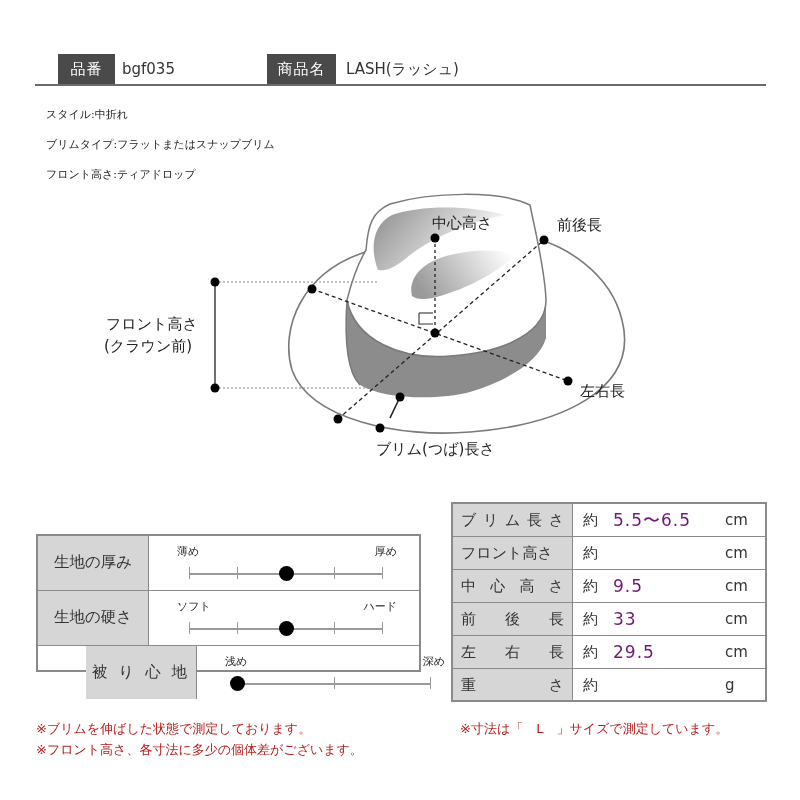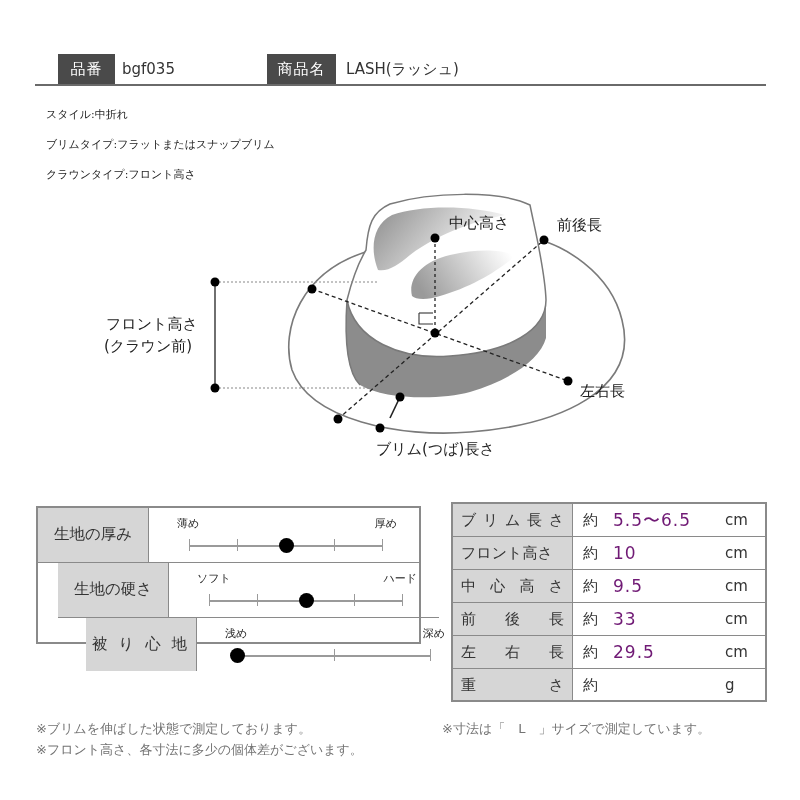--- a/index.html
+++ b/index.html
@@ -16,21 +16,21 @@
     font-size: 15px; line-height: 30px; text-align: center; letter-spacing: 1px;
   }
   .hdr-value { position: absolute; top: 54px; height: 30px; line-height: 30px; font-size: 15px; color: #333; }
 
   .spec-line { position: absolute; left: 46px; font-size: 11px; color: #222; }
 
   
   .dlabel { position: absolute; font-size: 15px; color: #222; white-space: nowrap; }
 
   
-  .ftable { position: absolute; left: 36px; top: 506px; width: 385px; height: 138px; border: 2px solid #8a8a8a; box-sizing: border-box; text-decoration: underline; }
+  .ftable { position: absolute; left: 36px; top: 534px; width: 385px; height: 138px; border: 2px solid #8a8a8a; box-sizing: border-box; text-decoration: underline; }
   .frow { position: absolute; left: 0; width: 381px; height: 55px; border-bottom: 1.5px solid #8a8a8a; box-sizing: border-box; }
   .frow:last-child { border-bottom: none; }
   .fhead {
     position: absolute; left: 0; top: 0; width: 111px; height: 100%;
     background: #d6d6d6; border-right: 1.5px solid #8a8a8a; box-sizing: border-box;
     font-size: 15.5px; line-height: 53px; text-align: center; color: #333;
   }
   .fmin, .fmax { position: absolute; top: 8px; font-size: 11px; color: #222; }
   .fmin { left: 139px; }
   .fmax { right: 22px; }
@@ -46,34 +46,34 @@
     position: absolute; left: 0; top: 0; width: 120px; height: 100%;
     background: #d6d6d6; border-right: 1.5px solid #8a8a8a; box-sizing: border-box;
     font-size: 15px; line-height: 32px; color: #333; padding: 0 8px;
     display: flex; justify-content: space-between;
   }
   .mhead span { display: inline-block; }
   .mapprox { position: absolute; left: 130px; top: 0; line-height: 32px; font-size: 15px; color: #333; }
   .mval { position: absolute; left: 160px; width: 110px; top: 0; line-height: 32px; font-size: 17px; text-align: left; color: #701a75; letter-spacing: 1px; }
   .munit { position: absolute; left: 272px; top: 0; line-height: 32px; font-size: 15px; color: #333; }
 
-  .note { position: absolute; font-size: 13px; color: #737373; white-space: nowrap; }
+  .note { position: absolute; font-size: 13px; color: #b91c1c; white-space: nowrap; }
 </style>
 </head>
 <body>
 
 <div class="hdr-label" style="left:35px;width:57px;margin-left:23px;">品番</div>
 <div class="hdr-value" style="left:122px;">bgf035</div>
 <div class="hdr-label" style="left:267px;width:69px;">商品名</div>
 <div class="hdr-value" style="left:346px;">LASH(ラッシュ)</div>
 <div class="hdr-line"></div>
 
 <div class="spec-line" style="top:107px;">スタイル:中折れ</div>
 <div class="spec-line" style="top:137px;text-align:right;">ブリムタイプ:フラットまたはスナップブリム</div>
-<div class="spec-line" style="top:167px;">クラウンタイプ:フロント高さ</div>
+<div class="spec-line" style="top:167px;">フロント高さ:ティアドロップ</div>
 
 <svg class="abs" style="left:0;top:0;" width="800" height="800">
   <defs>
     <linearGradient id="dentA" x1="0" y1="0" x2="1" y2="0.4">
       <stop offset="0" stop-color="#8c8c8c"></stop>
       <stop offset="0.7" stop-color="#dcdcdc"></stop>
       <stop offset="1" stop-color="#ffffff"></stop>
     </linearGradient>
     <linearGradient id="dentB" x1="0" y1="0.5" x2="1" y2="0.2">
       <stop offset="0" stop-color="#9a9a9a"></stop>
@@ -114,40 +114,40 @@
     <circle cx="435" cy="238" r="4.5"></circle>
     <circle cx="544" cy="240" r="4.5"></circle>
     <circle cx="435" cy="333" r="4.5"></circle>
     <circle cx="568" cy="381" r="4.5"></circle>
     <circle cx="338" cy="419" r="4.5"></circle>
     <circle cx="400" cy="397" r="4.5"></circle>
     <circle cx="380" cy="428" r="4.5"></circle>
   </g>
 </svg>
 
-<div class="dlabel" style="left:449px;top:214px;">中心高さ</div>
+<div class="dlabel" style="left:432px;top:214px;">中心高さ</div>
 <div class="dlabel" style="left:557px;top:216px;">前後長</div>
 <div class="dlabel" style="left:106px;top:315px;">フロント高さ</div>
 <div class="dlabel" style="left:104px;top:337px;">(クラウン前)</div>
 <div class="dlabel" style="left:580px;top:382px;">左右長</div>
 <div class="dlabel" style="left:376px;top:440px;">ブリム(つば)長さ</div>
 
 <div class="ftable">
   <div class="frow" style="top:0;">
     <div class="fhead">生地の厚み</div>
     <div class="fmin">薄め</div>
     <div class="fmax">厚め</div>
     <div class="ftrack" style="left:151px;width:194px;"></div>
     <div class="ftick" style="left:151px;"></div>
     <div class="ftick" style="left:199px;"></div>
     <div class="ftick" style="left:296px;"></div>
     <div class="ftick" style="left:344px;"></div>
     <div class="fdot" style="left:241px;"></div>
   </div>
-  <div class="frow" style="top:55px;margin-left:20px;">
+  <div class="frow" style="top:55px;">
     <div class="fhead">生地の硬さ</div>
     <div class="fmin">ソフト</div>
     <div class="fmax">ハード</div>
     <div class="ftrack" style="left:151px;width:194px;"></div>
     <div class="ftick" style="left:151px;"></div>
     <div class="ftick" style="left:199px;"></div>
     <div class="ftick" style="left:296px;"></div>
     <div class="ftick" style="left:344px;"></div>
     <div class="fdot" style="left:241px;"></div>
   </div>
@@ -173,21 +173,20 @@
     </div>
     <div class="mapprox">約</div>
     <div class="mval">5.5〜6.5</div>
     <div class="munit">cm</div>
   </div>
   <div class="mrow" style="top:33px;">
     <div class="mhead">
       <span>フロント高さ</span>
     </div>
     <div class="mapprox">約</div>
-    <div class="mval">10</div>
     <div class="munit">cm</div>
   </div>
   <div class="mrow" style="top:66px;">
     <div class="mhead">
       <span>中</span>
       <span>心</span>
       <span>高</span>
       <span>さ</span>
     </div>
     <div class="mapprox">約</div>
@@ -219,13 +218,13 @@
       <span>重</span>
       <span>さ</span>
     </div>
     <div class="mapprox">約</div>
     <div class="munit">g</div>
   </div>
 </div>
 
 <div class="note" style="left:36px;top:720px;">※ブリムを伸ばした状態で測定しております。</div>
 <div class="note" style="left:36px;top:741px;">※フロント高さ、各寸法に多少の個体差がございます。</div>
-<div class="note" style="left:442px;top:720px;">※寸法は「　L　」サイズで測定しています。</div>
+<div class="note" style="left:460px;top:720px;">※寸法は「　L　」サイズで測定しています。</div>
 
 </body></html>

